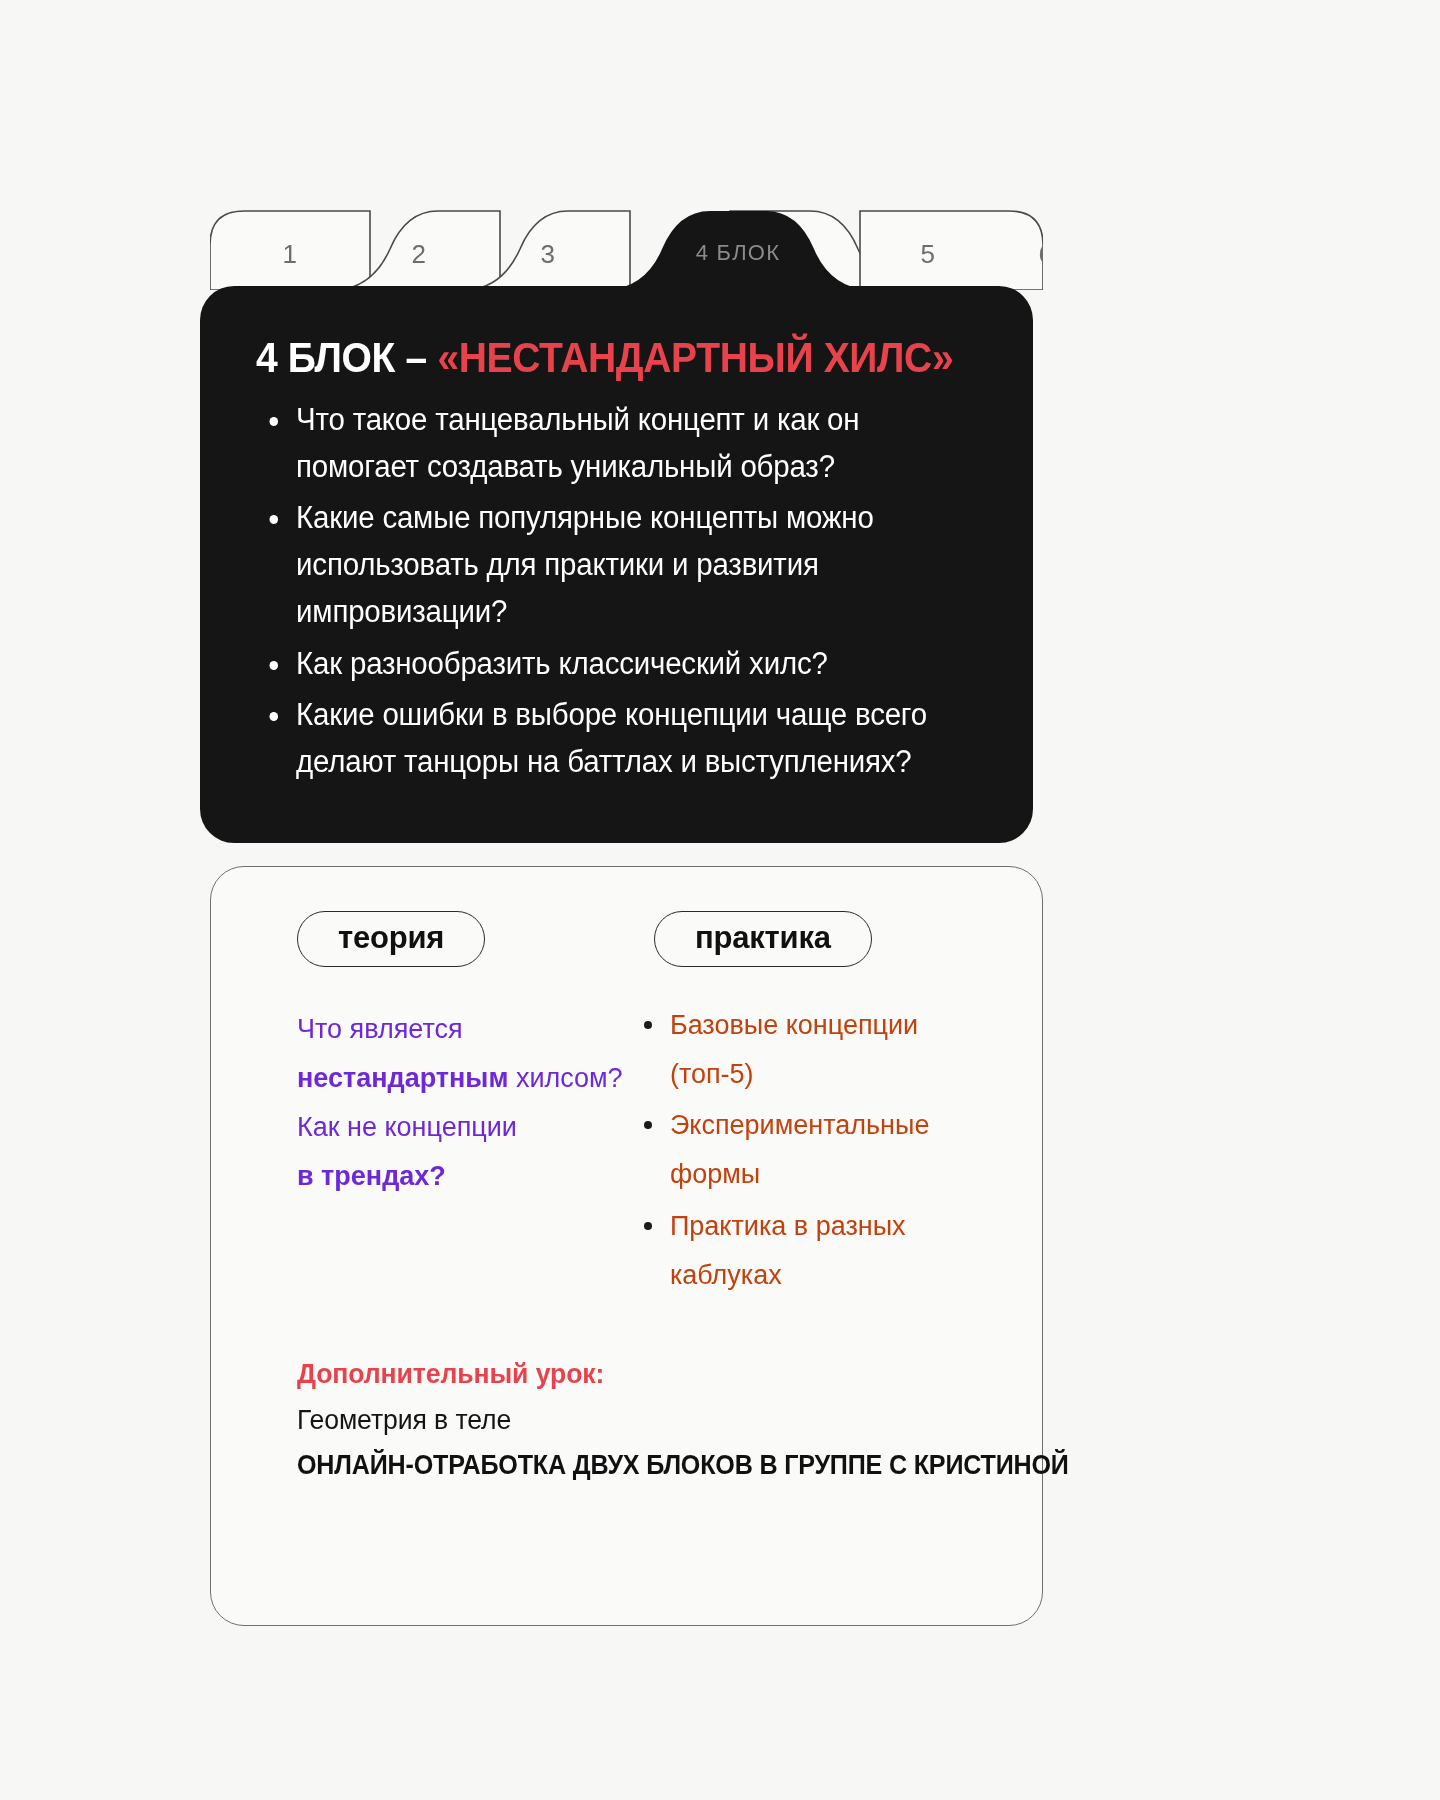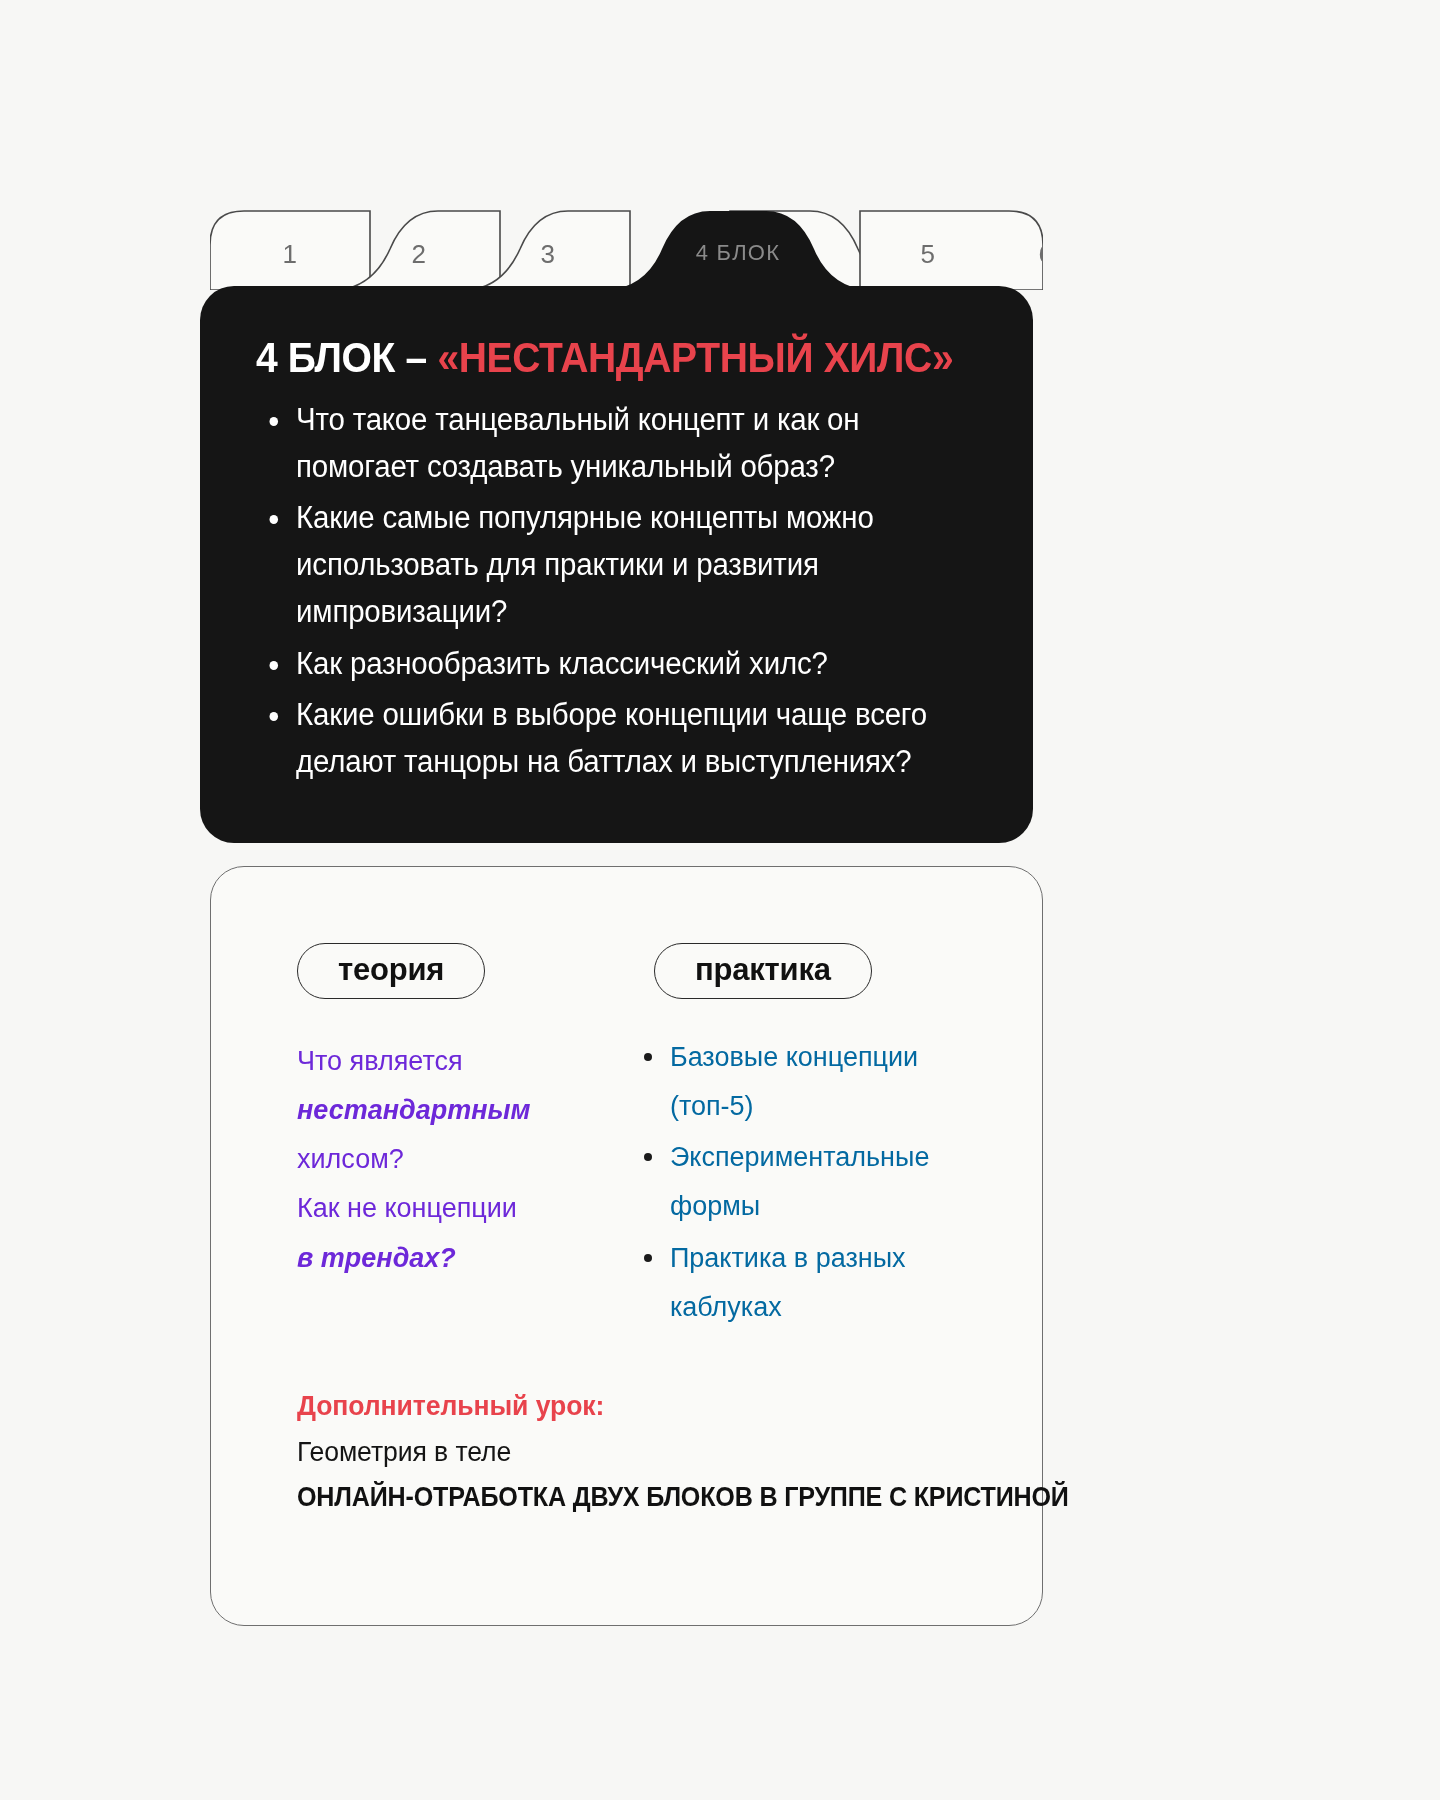--- a/index.html
+++ b/index.html
@@ -127,46 +127,45 @@
     border: 1.6px solid #2a2a2a;
     border-radius: 999px;
     padding: 9px 40px 11px 40px;
     font-family: "Liberation Sans", sans-serif;
     font-size: 31px;
     font-weight: bold;
     color: #111111;
     letter-spacing: -0.2px;
     line-height: 1.1;
     background: transparent;
-    margin-top: 32px;
   }
   .pill-theory { margin-left: 38px; }
   .pill-practice { margin-left: 18px; }
 
   .theory-body {
     margin-top: 38px;
     margin-left: 38px;
     font-family: "Liberation Sans", sans-serif;
     font-size: 27px;
     line-height: 1.82;
     color: #6d28d9;
   }
-  .theory-body .b { font-weight: bold; font-style: italic; }
+  .theory-body .b { font-weight: bold; }
 
   .practice-list {
     margin: 34px 0 0 0;
     padding: 0;
     list-style: none;
   }
   .practice-list li {
     position: relative;
     font-family: "Liberation Sans", sans-serif;
     font-size: 27px;
     line-height: 1.82;
-    color: #0369a1;
+    color: #c2410c;
     padding-left: 34px;
     margin-bottom: 2px;
   }
   .practice-list li::before {
     content: "";
     position: absolute;
     left: 8px;
     top: 20px;
     width: 8px;
     height: 8px;

